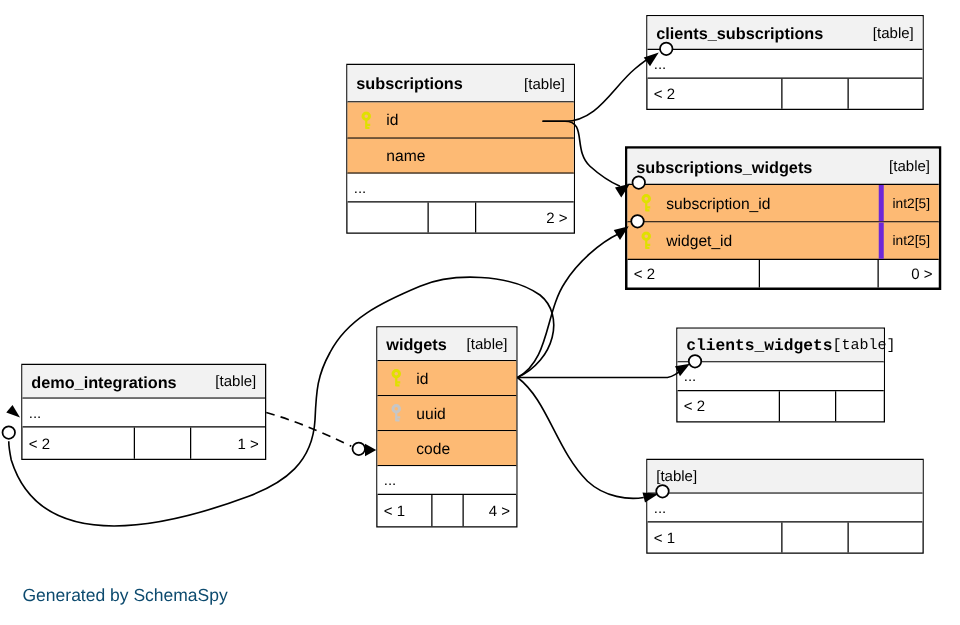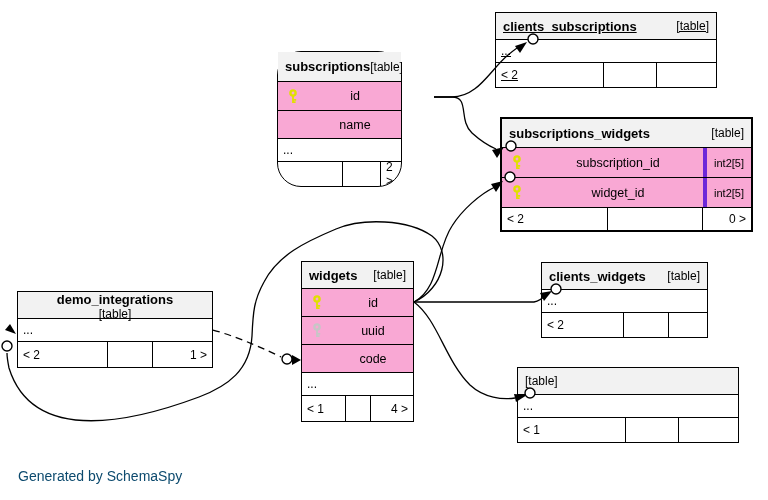--- a/index.html
+++ b/index.html
@@ -13,21 +13,21 @@
   }
   .db-table.emphasized { border:2px solid #000; }
   .tbl-header {
     display:flex; justify-content:space-between; align-items:center;
     background:#f2f2f2; border-bottom:1px solid #000; padding:0 7px;
   }
   .tbl-name { font-weight:bold; font-size:13px; color:#000; }
   .tbl-tag  { font-size:12px; color:#000000; }
   .col-row {
     display:flex; align-items:center; border-bottom:1px solid #000;
-    padding-left:9px; font-size:12.5px; color:#000; background:#f9a8d4;text-align:center;
+    padding-left:9px; font-size:12.5px; color:#000; background:#fdba74;
   }
   .col-row .keyslot { width:13px; height:15px; margin-right:9px; flex:0 0 13px; }
   .col-row .colname { flex:1; }
   .col-row .coltype {
     align-self:stretch; display:flex; align-items:center; justify-content:center;
     border-left:4px solid #6d28d9; font-size:11px; padding:0 3px;
   }
   .dots-row {
     border-bottom:1px solid #000; font-size:12px; color:#000;
     display:flex; align-items:center; padding-left:5px; background:#fff;
@@ -45,21 +45,21 @@
   #edges polygon { fill:#000; }
   #edges circle { fill:#fff; stroke:#000; stroke-width:1.4; }
   .gen-note { position:absolute; left:18px; top:468px; font-size:14px; color:#0c4a6e; }
   svg.keyicon { display:block; width:13px; height:15px; }
 </style>
 </head>
 <body>
 
 <div id="canvas">
 
-  <div class="db-table" style="left:277px; top:51px; width:125px;border-radius:24px;">
+  <div class="db-table" style="left:277px; top:51px; width:183px;">
     <div class="tbl-header" style="height:30px;">
       <span class="tbl-name">subscriptions</span>
       <span class="tbl-tag">[table]</span>
     </div>
     <div class="col-row" style="height:29px;">
       <span class="keyslot">
         <svg class="keyicon" viewBox="0 0 13 15">
             <g stroke="#e0e000" fill="none">
               <circle cx="6" cy="4" r="2.6" stroke-width="2.4"></circle>
               <path d="M6 6.5 V14 M6 10.8 H9.2 M6 13.2 H8.6" stroke-width="1.8"></path>
@@ -73,21 +73,21 @@
       <span class="colname">name</span>
     </div>
     <div class="dots-row" style="height:23px;">...</div>
     <div class="ftr-row" style="height:24px;">
       <div class="ftr-cell" style="width:65px;"></div>
       <div class="ftr-cell" style="width:38px;"></div>
       <div class="ftr-cell" style="flex:1;">2 &gt;</div>
     </div>
   </div>
 
-  <div class="db-table" style="left:495px; top:12px; width:222px;text-decoration:underline;">
+  <div class="db-table" style="left:517px; top:12px; width:222px;">
     <div class="tbl-header" style="height:27px;">
       <span class="tbl-name">clients_subscriptions</span>
       <span class="tbl-tag">[table]</span>
     </div>
     <div class="dots-row" style="height:23px;">...</div>
     <div class="ftr-row" style="height:24px;">
       <div class="ftr-cell" style="width:108px;">&lt; 2</div>
       <div class="ftr-cell" style="width:53px;"></div>
       <div class="ftr-cell" style="flex:1;"></div>
     </div>
@@ -162,34 +162,34 @@
     </div>
     <div class="dots-row" style="height:23px;">...</div>
     <div class="ftr-row" style="height:25px;">
       <div class="ftr-cell" style="width:44px;">&lt; 1</div>
       <div class="ftr-cell" style="width:25px;"></div>
       <div class="ftr-cell" style="flex:1;">4 &gt;</div>
     </div>
   </div>
 
   <div class="db-table" style="left:17px; top:291px; width:196px;">
-    <div class="tbl-header" style="height:27px;flex-direction:column;">
+    <div class="tbl-header" style="height:27px;">
       <span class="tbl-name">demo_integrations</span>
       <span class="tbl-tag">[table]</span>
     </div>
     <div class="dots-row" style="height:23px;">...</div>
     <div class="ftr-row" style="height:25px;">
       <div class="ftr-cell" style="width:90px;">&lt; 2</div>
       <div class="ftr-cell" style="width:45px;"></div>
       <div class="ftr-cell" style="flex:1;">1 &gt;</div>
     </div>
   </div>
 
   <div class="db-table" style="left:541px; top:262px; width:167px;">
-    <div class="tbl-header" style="height:27px;">
+    <div class="tbl-header" style="height:27px;font-family:Liberation Mono, monospace;">
       <span class="tbl-name">clients_widgets</span>
       <span class="tbl-tag">[table]</span>
     </div>
     <div class="dots-row" style="height:23px;">...</div>
     <div class="ftr-row" style="height:24px;">
       <div class="ftr-cell" style="width:82px;">&lt; 2</div>
       <div class="ftr-cell" style="width:45px;"></div>
       <div class="ftr-cell" style="flex:1;"></div>
     </div>
   </div>

